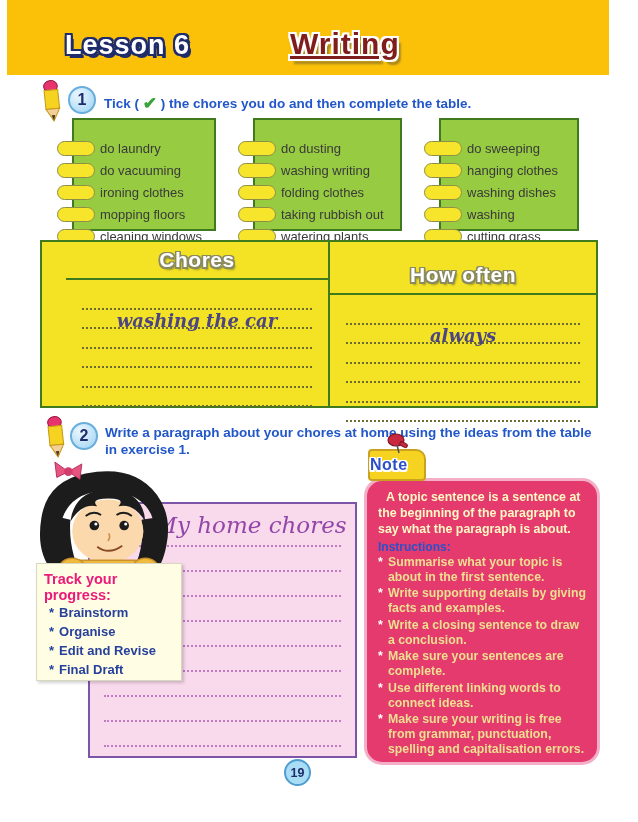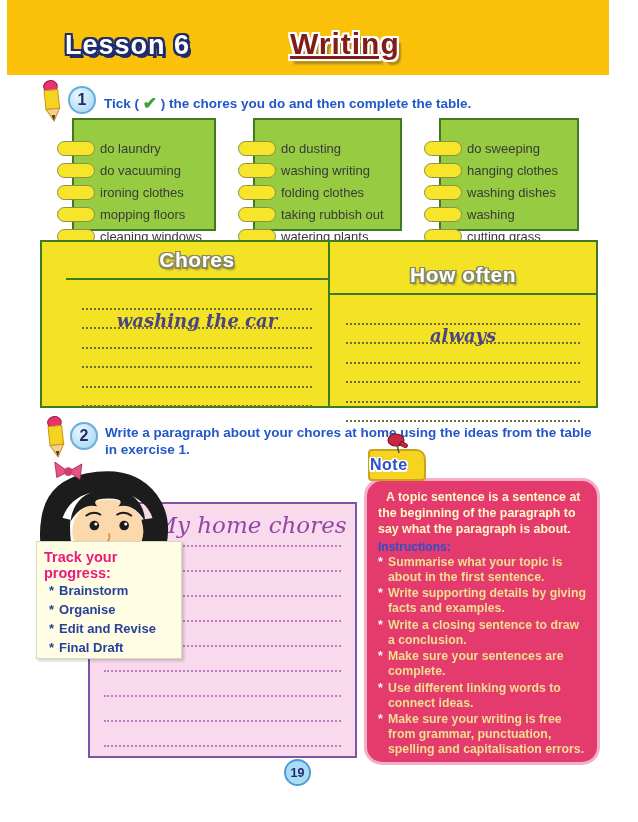--- a/index.html
+++ b/index.html
@@ -67,21 +67,21 @@
     font-family:"DejaVu Serif", serif; font-style:italic; font-size:23px; color:#9146A8;
   }
   .write-lines { position:absolute; left:14px; right:14px; top:18px; }
   .write-line { height:25px; border-bottom:2px dotted #C17BC4; }
 
   
   .girl { position:absolute; left:26px; top:458px; z-index:2; }
 
   
   .track-box {
-    position:absolute; left:36px; top:541px; width:146px; height:118px; z-index:3;
+    position:absolute; left:36px; top:563px; width:146px; height:118px; z-index:3;
     background:#FFFDE3; border:1px solid #D8D8C0; box-shadow:2px 2px 3px rgba(0,0,0,.18);
     padding:7px 4px 0 7px;
   }
   .track-title { font-size:14.5px; font-weight:bold; color:#EC1A7A; }
   .track-item { font-size:13px; font-weight:bold; color:#27409B; line-height:19px; padding-left:5px; }
   .track-item .marker { margin-right:5px; }
 
   
   .note-tab {
     position:absolute; left:368px; top:449px; width:58px; height:32px; z-index:2;

